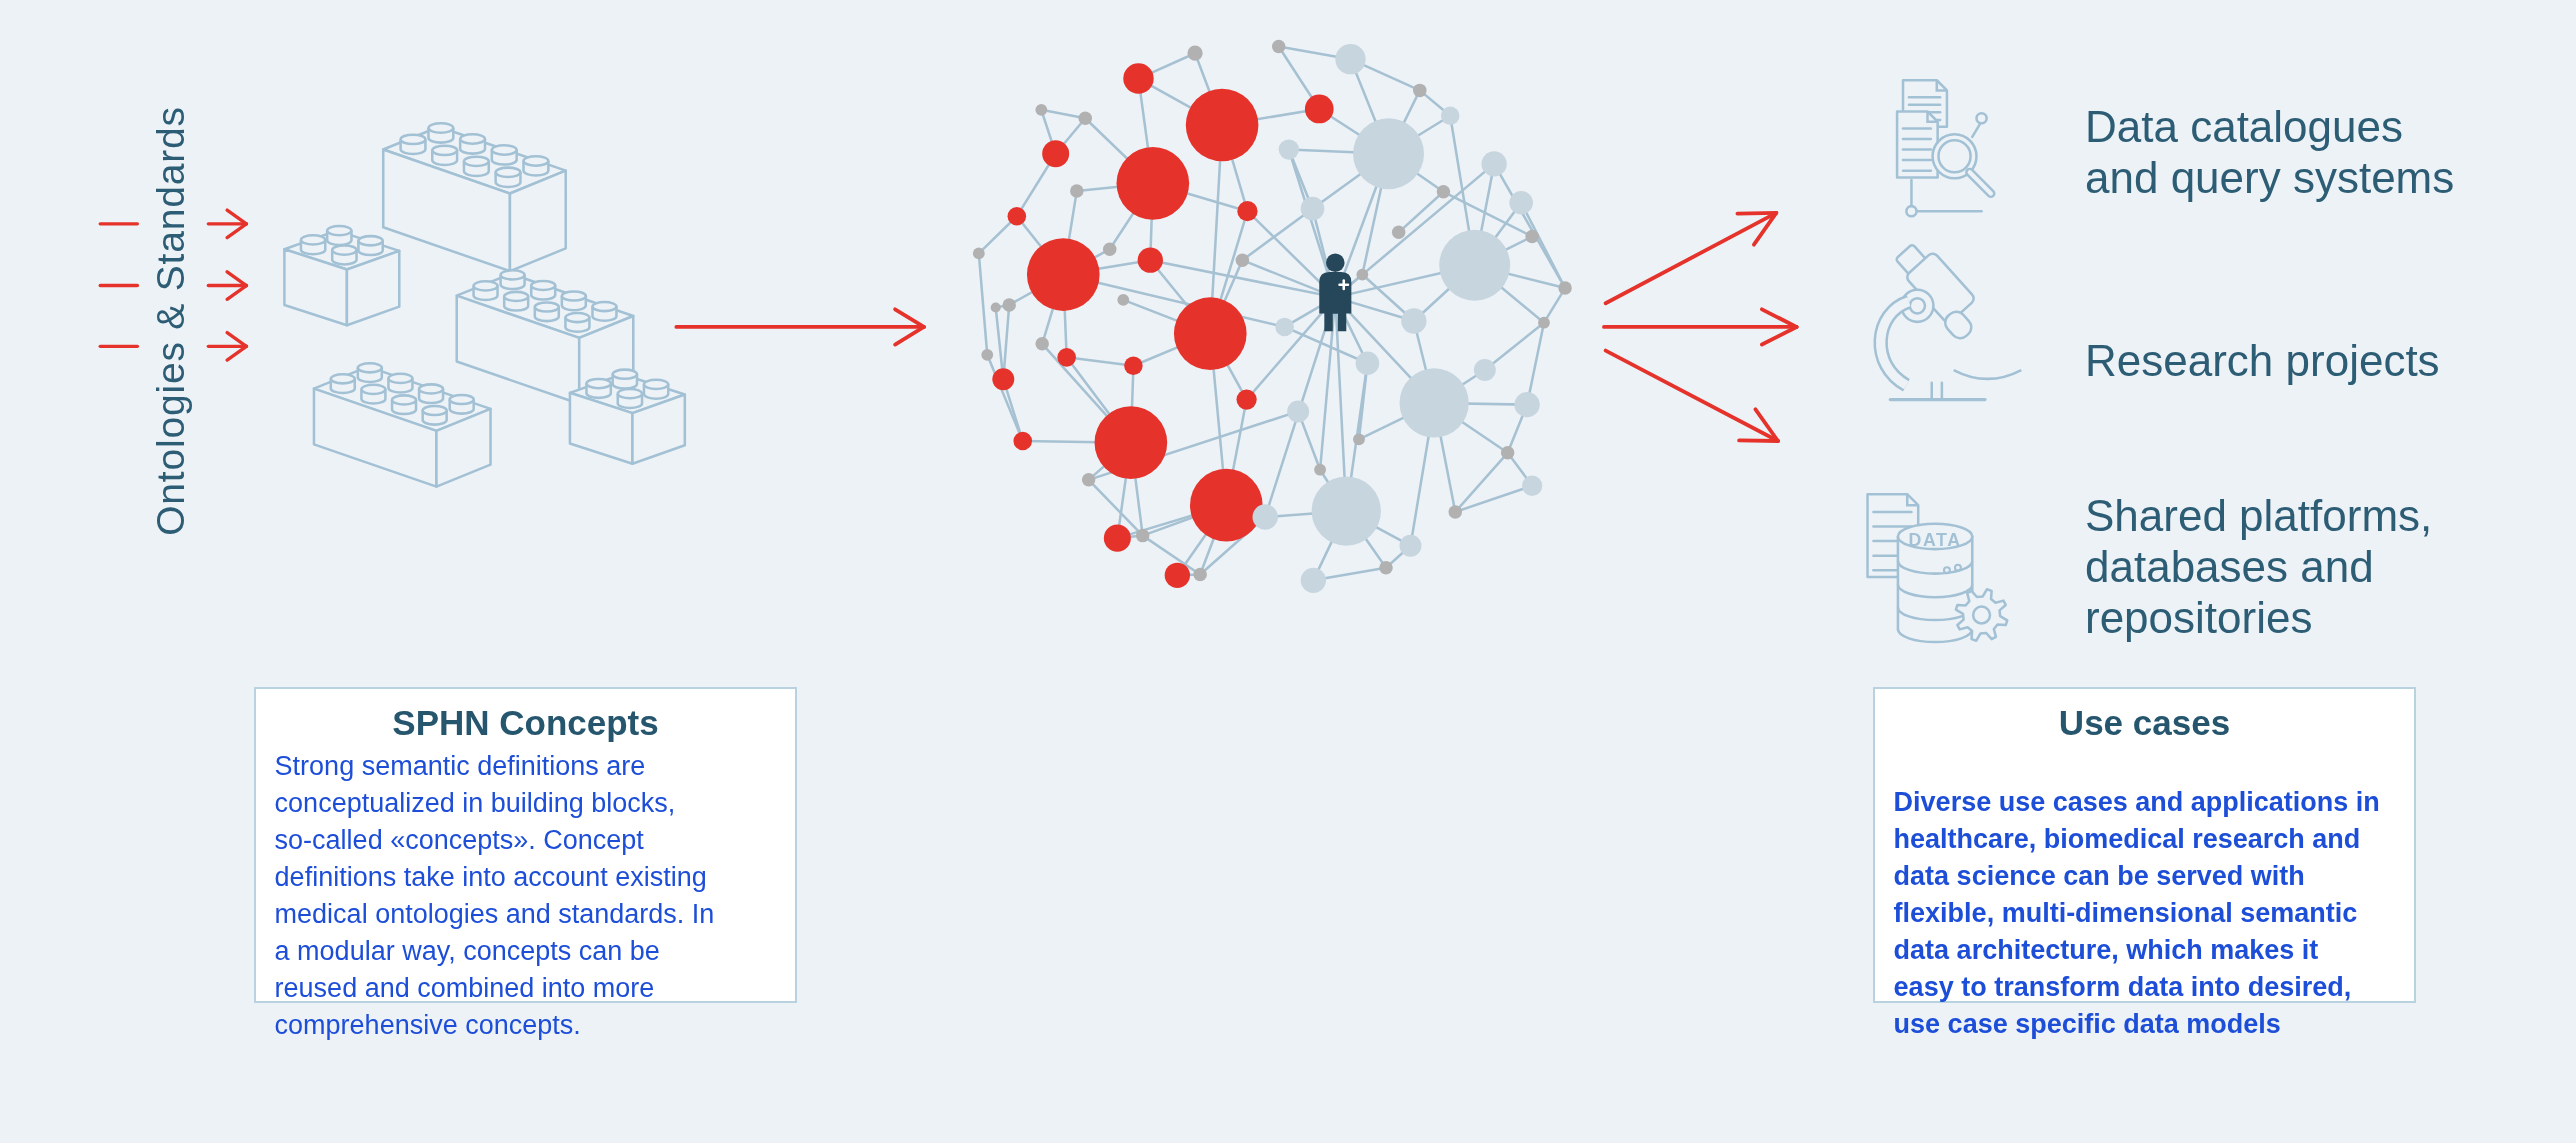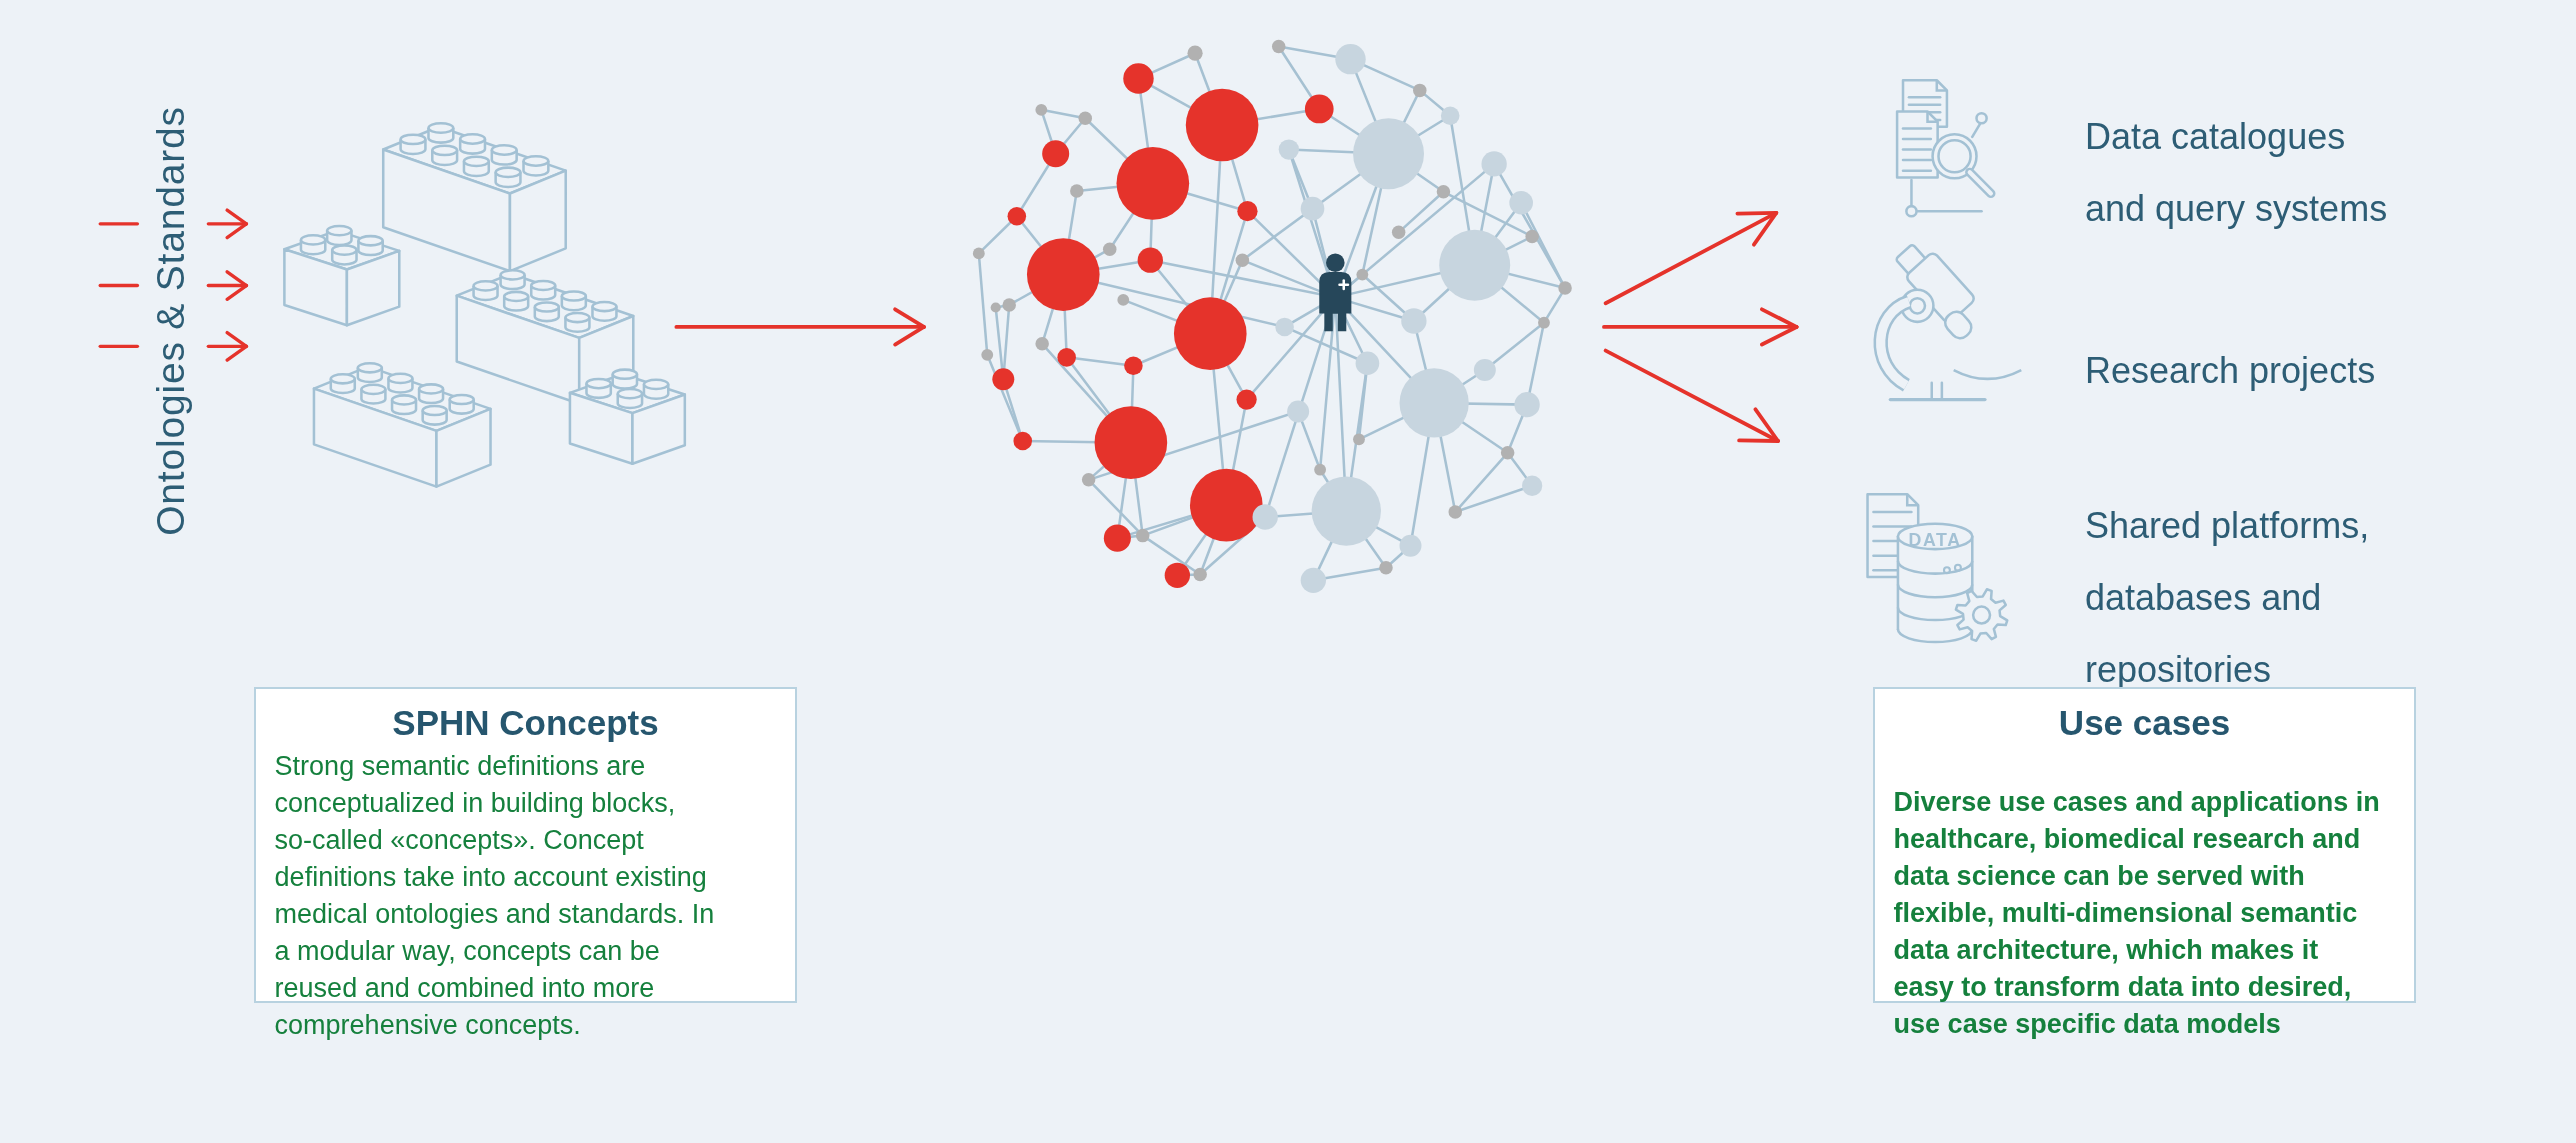--- a/index.html
+++ b/index.html
@@ -7,34 +7,34 @@
   .canvas{position:relative;width:2576px;height:1143px;background:#edf2f7;overflow:hidden;}
   #art{position:absolute;left:0;top:0;width:2576px;height:1143px;}
   .vlabel{
     position:absolute;left:171px;top:321px;
     transform:translate(-50%,-50%) rotate(-90deg);
     white-space:nowrap;
     font-size:39px;color:#2d5d75;letter-spacing:0.8px;
   }
   .out-label{
     position:absolute;left:2085px;
-    font-size:36px;line-height:72px;color:#2d5d75;
+    font-size:44px;line-height:51px;color:#2d5d75;
     white-space:pre-line;
   }
   .info-box{
     position:absolute;top:687px;height:316px;width:543px;
     background:#ffffff;border:2.5px solid #b8d2e0;box-sizing:border-box;
     padding:6.8px 18.6px;
   }
   .info-box h2{
     margin:6.8px 0 5px 0;text-align:center;
     font-size:35px;font-weight:bold;color:#26566e;
   }
   .info-box p{
-    margin:0;font-size:27px;line-height:37px;color:#15803d;
+    margin:0;font-size:27px;line-height:37px;color:#1d4ed8;
     white-space:pre-line;
   }
   .info-box p.gap{margin-top:41px;font-weight:bold;}
   .data-text{
     font-family:"Liberation Sans", sans-serif;
     font-size:21px;font-weight:bold;letter-spacing:2px;
     fill:#a3c1d4;
   }
 </style>
 </head>

